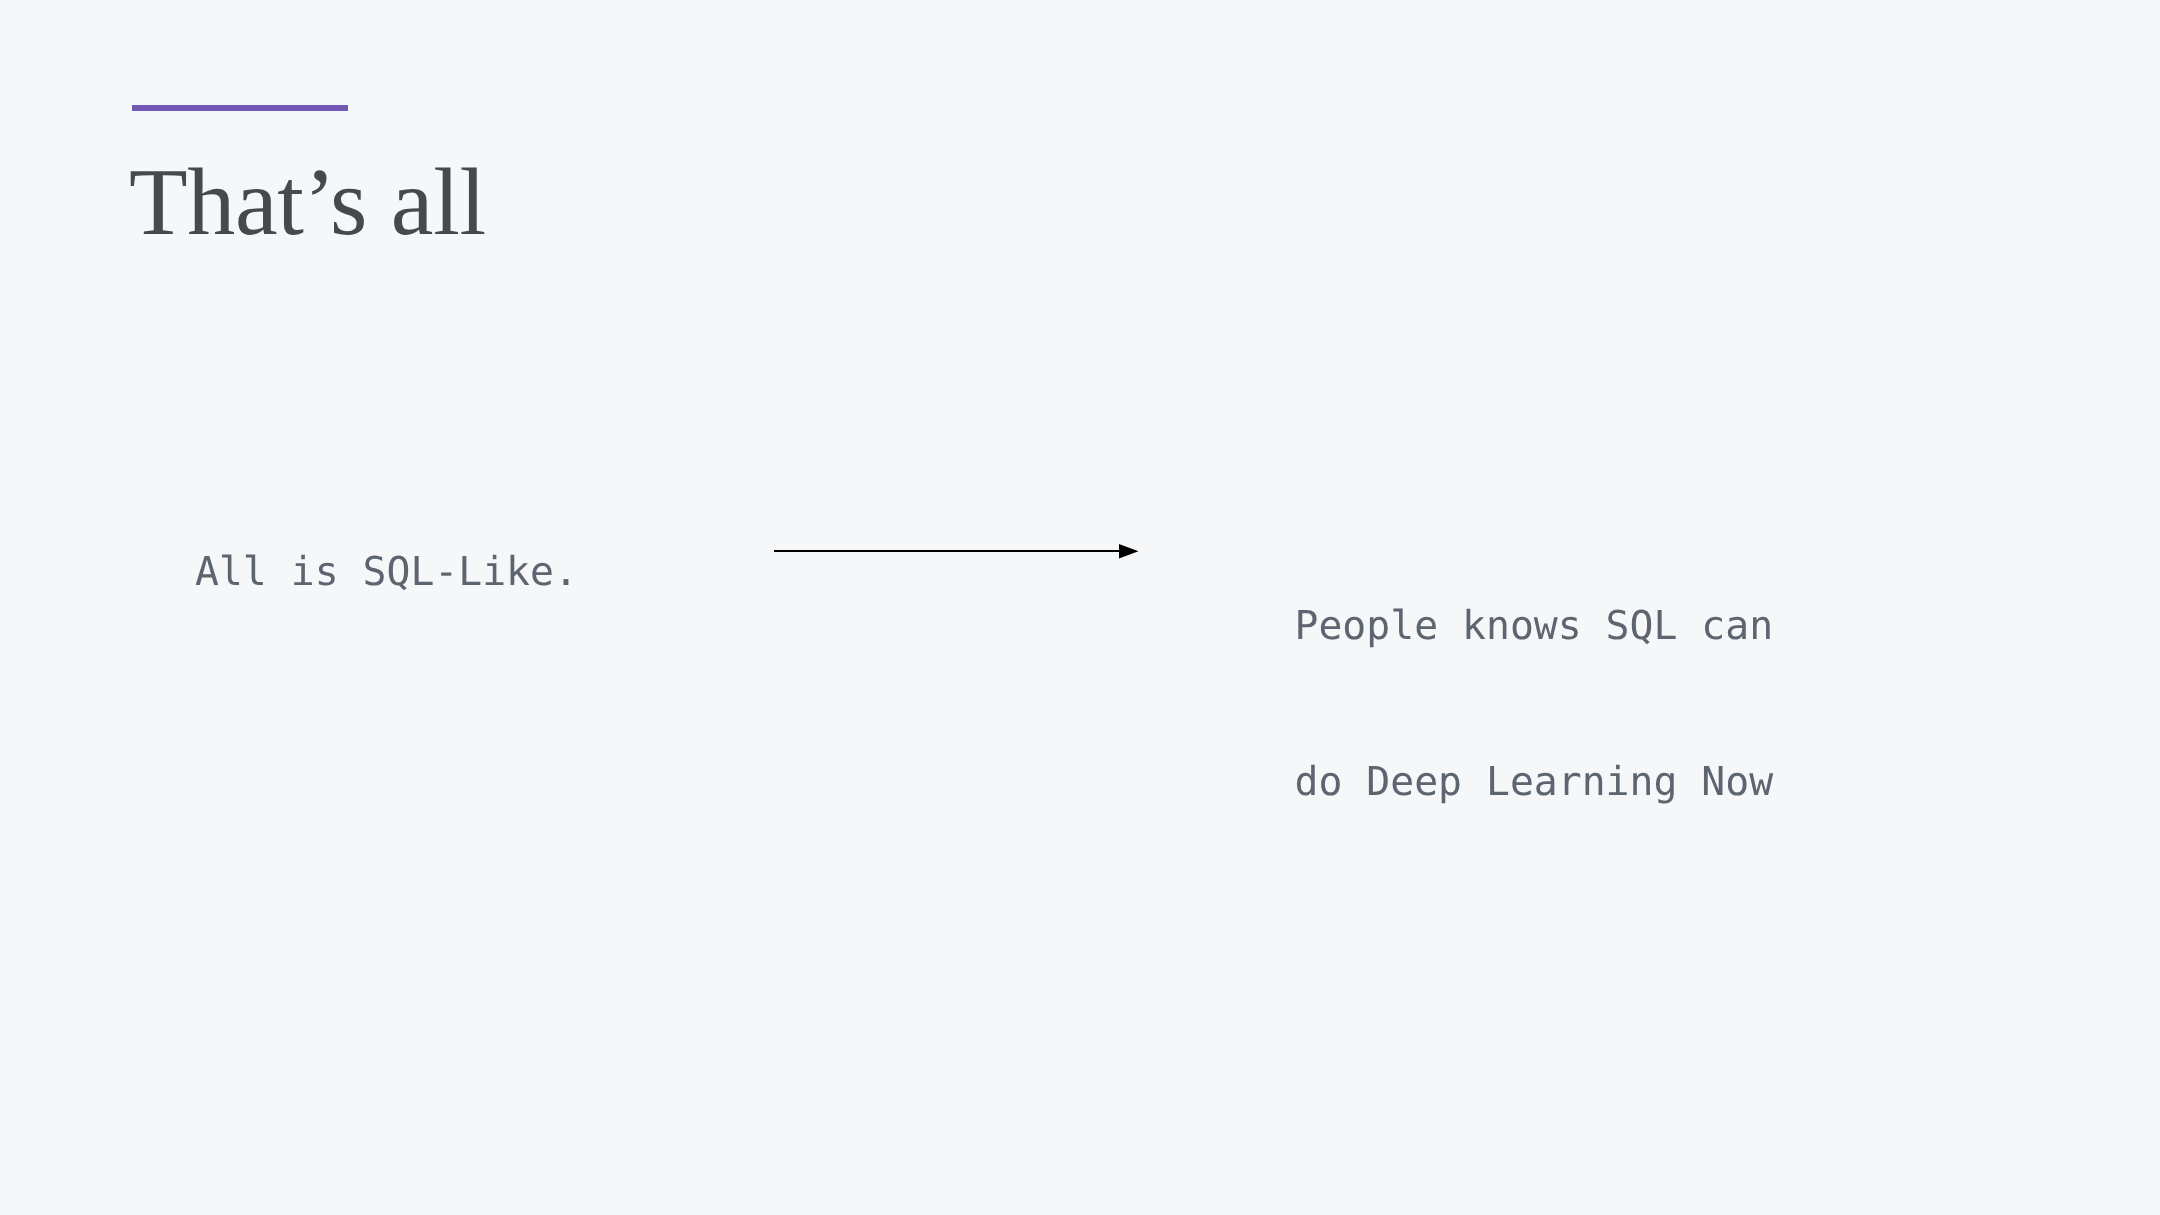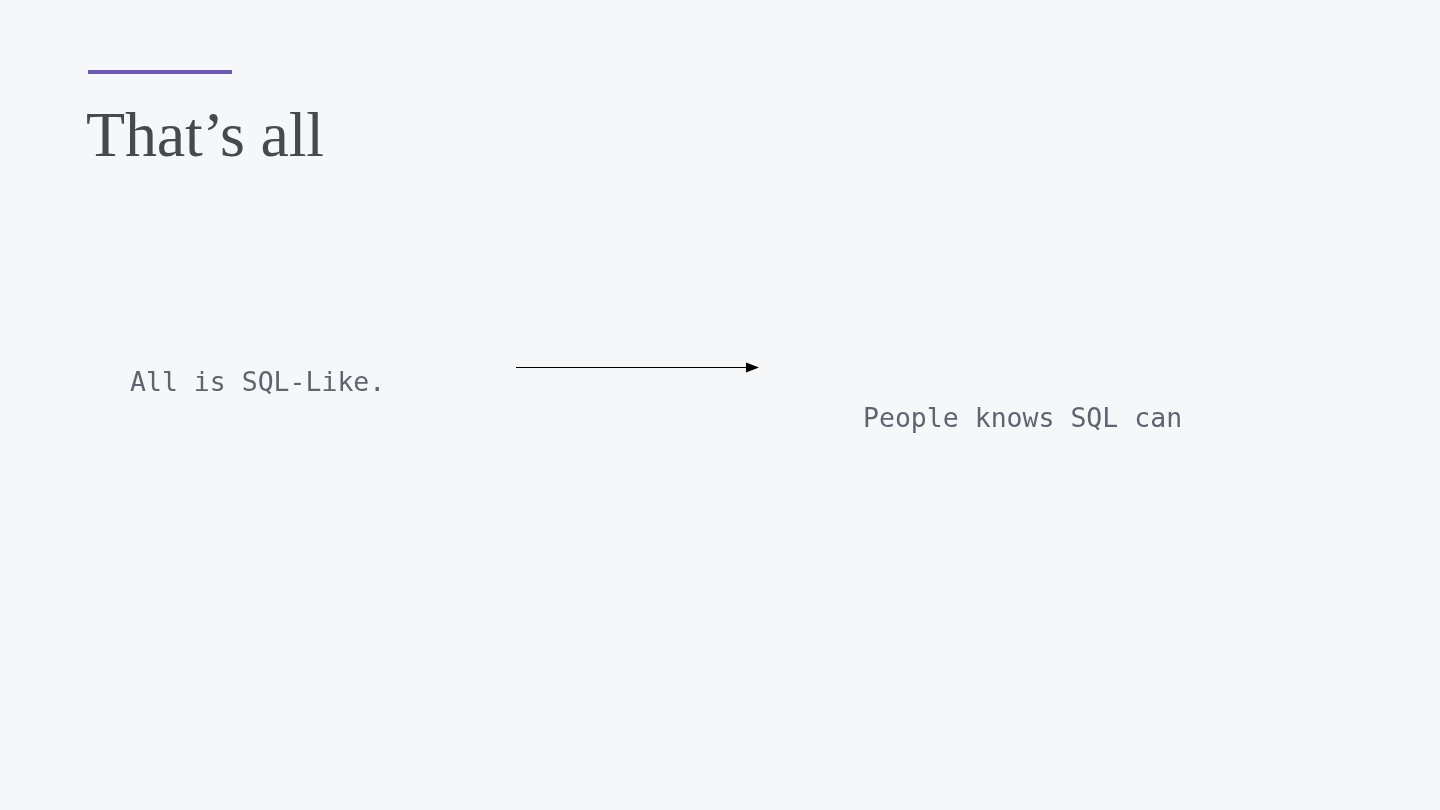--- a/index.html
+++ b/index.html
@@ -101,15 +101,16 @@
 
   <div class="flow-arrow">
     <svg width="250" height="26" viewBox="0 0 250 26" xmlns="http://www.w3.org/2000/svg">
       <line x1="2" y1="12.5" x2="234" y2="12.5" stroke="#000000" stroke-width="1.6" shape-rendering="crispEdges"></line>
       <polygon points="232,7.6 245,12.5 232,17.4" fill="#000000"></polygon>
     </svg>
   </div>
 
   <div class="mono-block" id="right-text-block">
     <span class="mono-line">People knows SQL can</span>
+    <span class="mono-line">do Deep Learning Now</span>
   </div>
 
 </div>
 
 </body></html>

